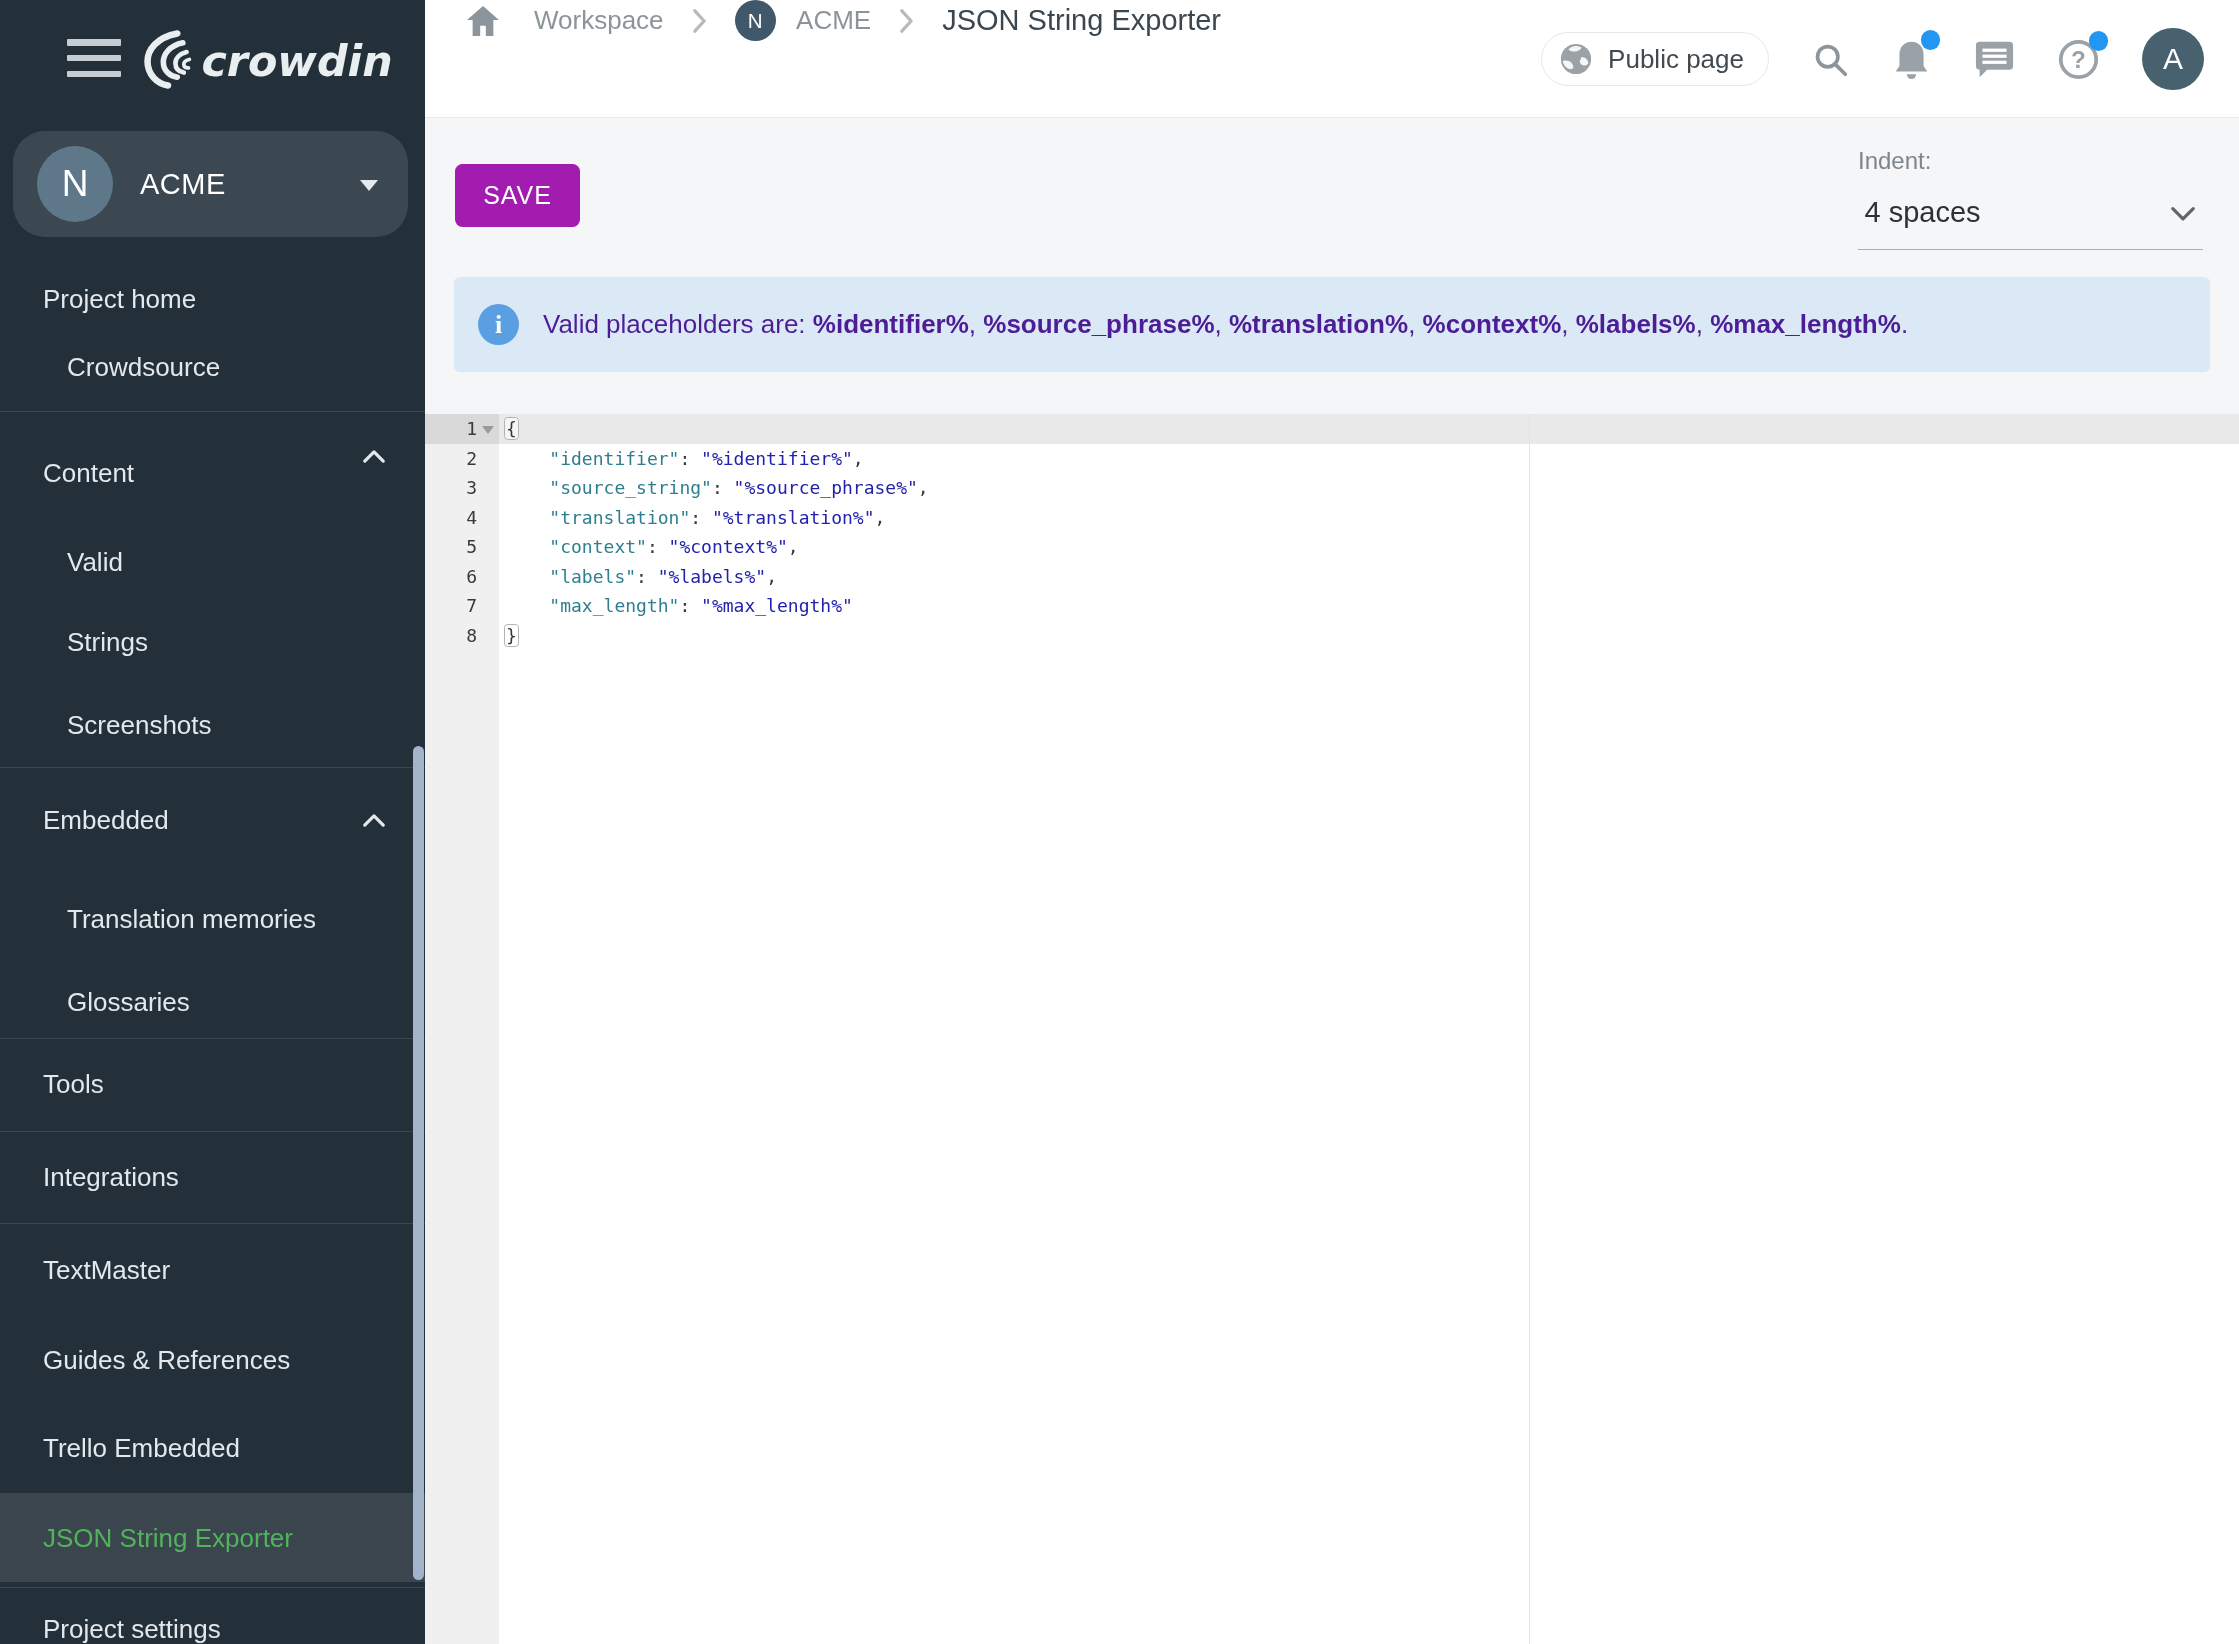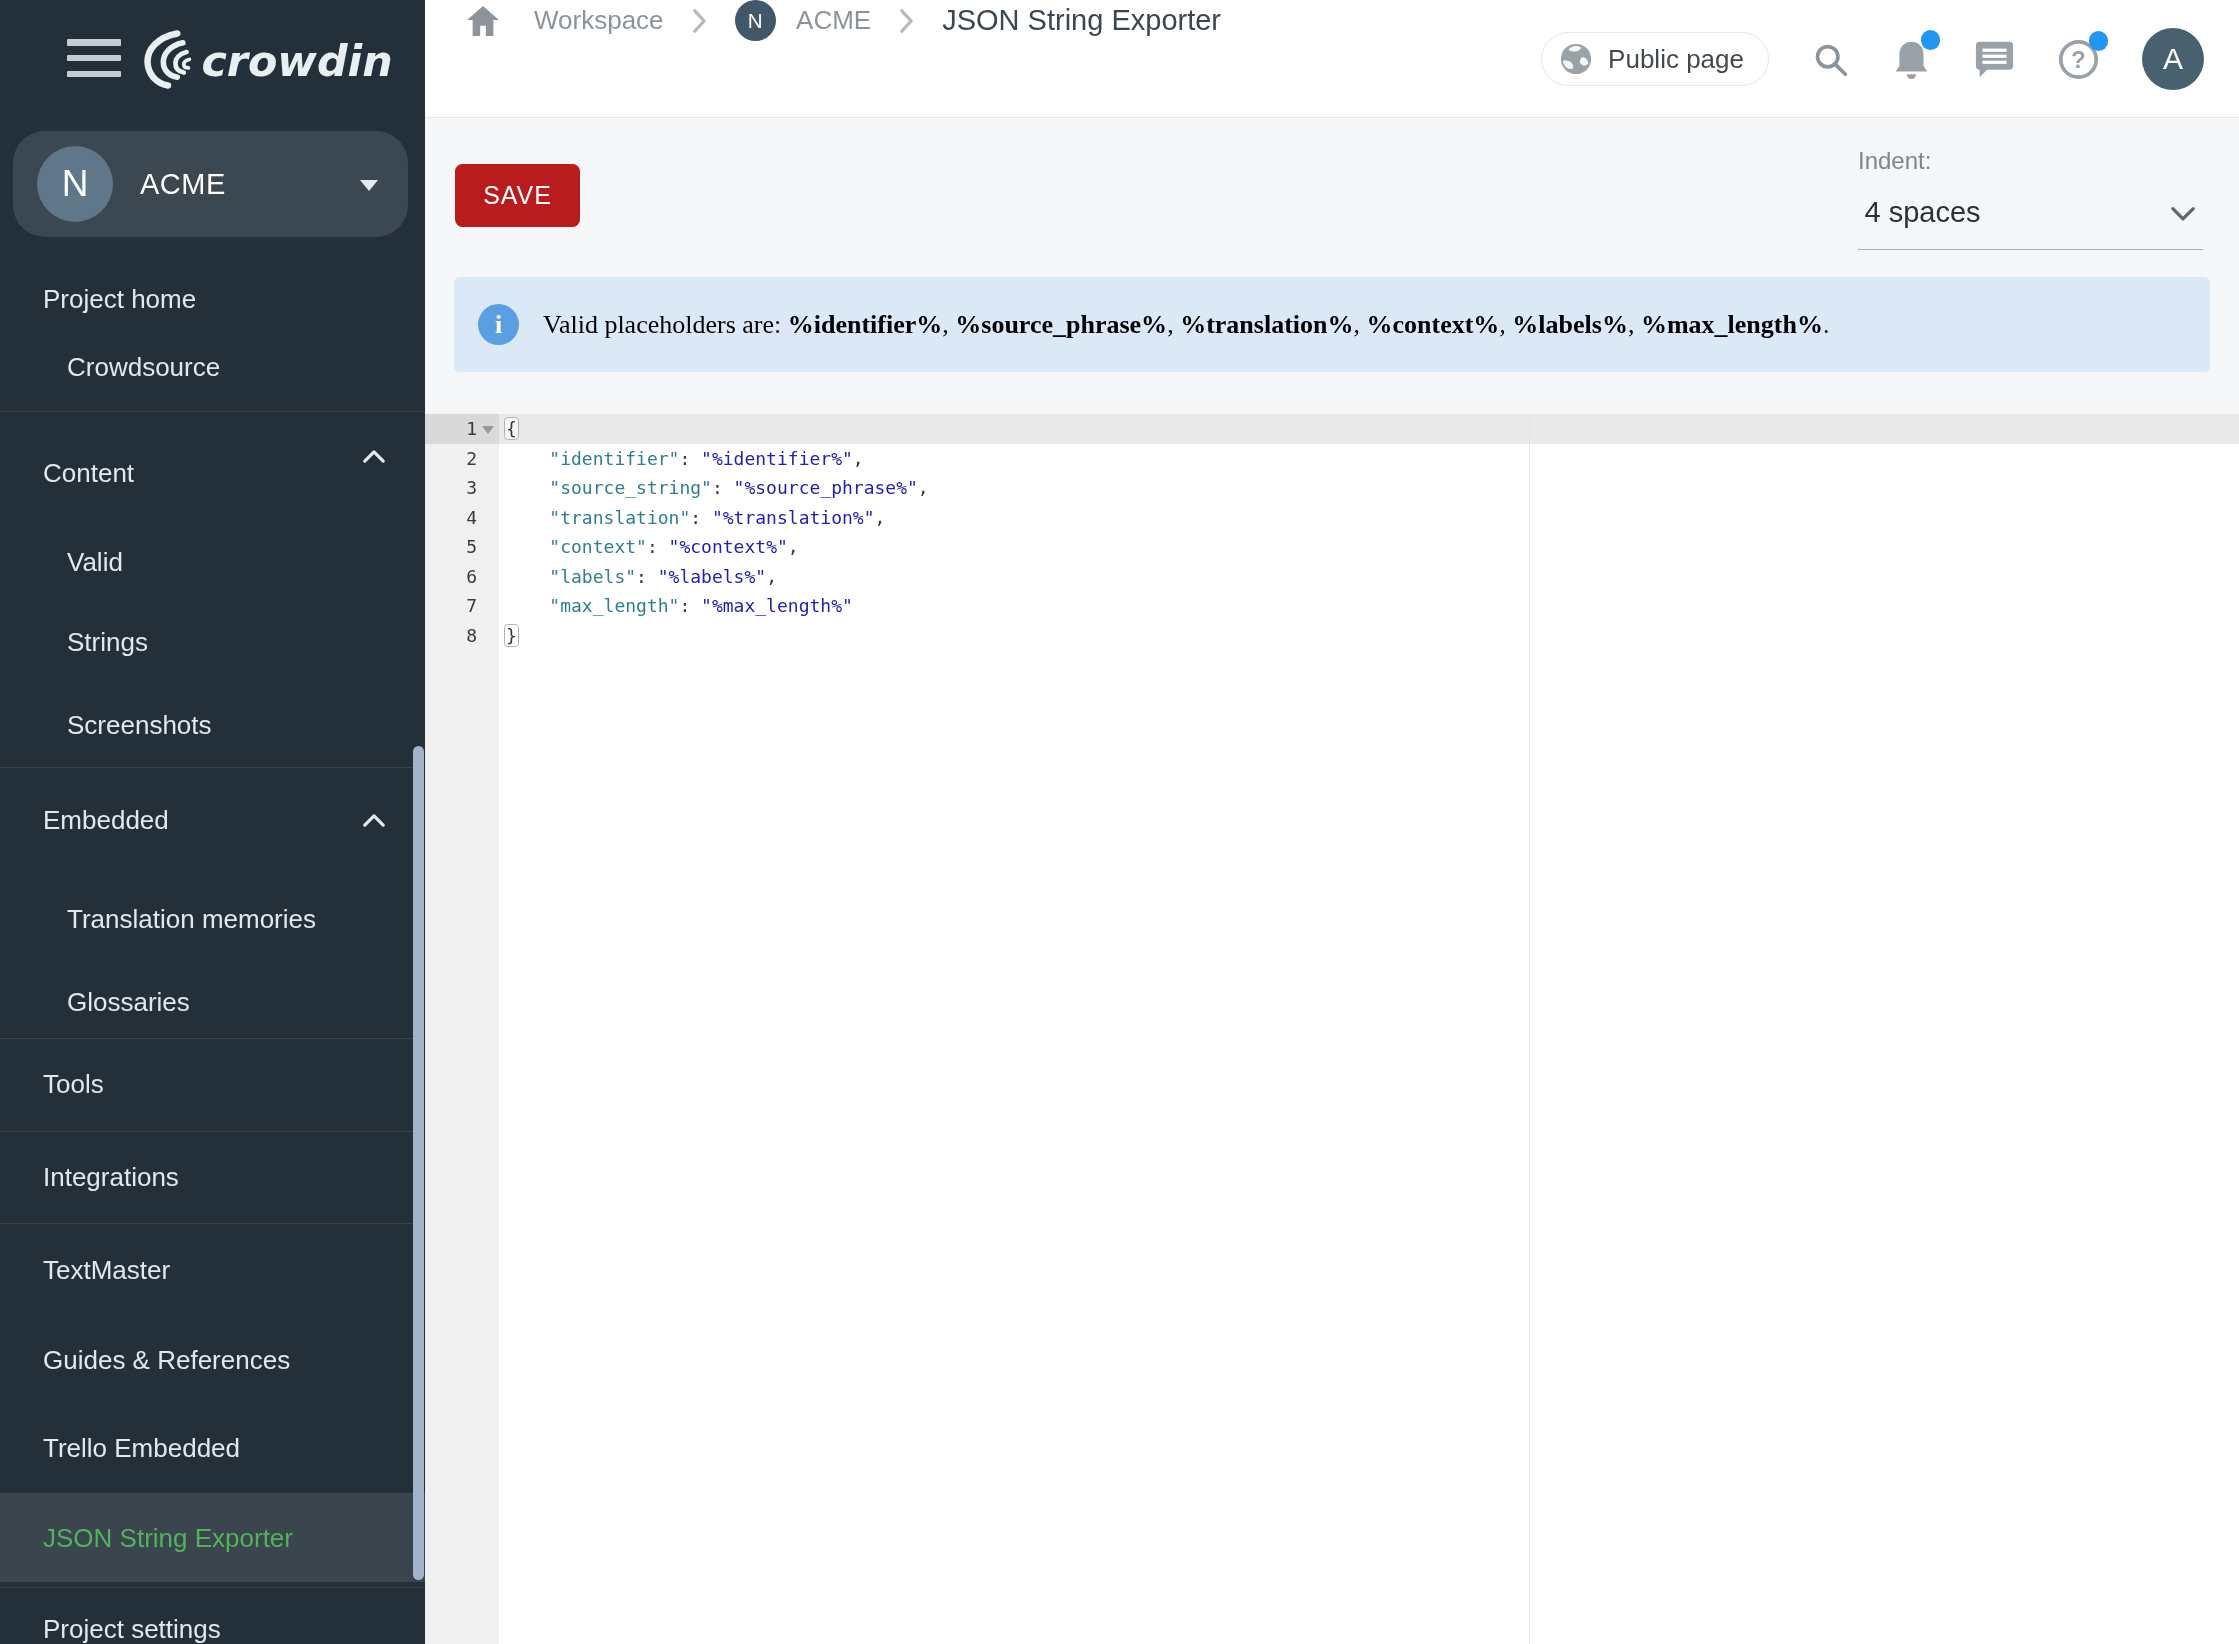--- a/index.html
+++ b/index.html
@@ -33,30 +33,30 @@
   .crumb-org-avatar { width:41px; height:41px; border-radius:50%; background:#41586a; color:#fff; font-size:20.5px; display:flex; align-items:center; justify-content:center; margin-right:20.5px; cursor:pointer; }
   .crumb-title { font-size:29px; color:#3b4750; font-weight:500; }
   .top-actions { position:absolute; right:35px; top:0; height:118px; display:flex; align-items:center; gap:43px; }
   .public-pill { display:flex; align-items:center; gap:15px; height:54px; padding:0 24px 0 17px; border:1.9px solid #e7e8e9; border-radius:28px; cursor:pointer; background:#fff; }
   .public-pill span { font-size:26px; font-weight:500; color:#434a4f; }
   .icon-btn { position:relative; cursor:pointer; display:flex; align-items:center; justify-content:center; }
   .blue-dot { position:absolute; top:-7.5px; right:-9.3px; width:19.6px; height:19.6px; border-radius:50%; background:#2196f3; }
   .avatar-a { width:62px; height:62px; border-radius:50%; background:#47616f; color:#fff; font-size:30px; display:flex; align-items:center; justify-content:center; cursor:pointer; }
 
   
-  .save-btn { position:absolute; left:455px; top:164px; width:125px; height:63px; background:#b91c1c; color:#fff; border:none; border-radius:7.5px; font-size:25px; font-weight:500; letter-spacing:0.9px; font-family:"Liberation Sans",sans-serif; cursor:pointer; }
+  .save-btn { position:absolute; left:455px; top:164px; width:125px; height:63px; background:#a21caf; color:#fff; border:none; border-radius:7.5px; font-size:25px; font-weight:500; letter-spacing:0.9px; font-family:"Liberation Sans",sans-serif; cursor:pointer; }
   .indent-label { position:absolute; left:1858px; top:147px; font-size:24px; color:#7d868c; }
   .indent-select { position:absolute; left:1858px; top:183px; width:345px; height:67px; border-bottom:0.9px solid #a9afb4; cursor:pointer; }
   .indent-value { position:absolute; left:6.5px; top:13px; font-size:29px; color:#2b3137; }
   .indent-chevron { position:absolute; right:5.6px; top:22.4px; }
 
   
   .banner { position:absolute; left:454px; top:277px; width:1756px; height:95px; background:#dbe9f7; border-radius:5.6px; display:flex; align-items:center; }
   .info-icon { width:41px; height:41px; border-radius:50%; background:#5b9fe3; color:#fff; font-size:26px; font-weight:700; font-family:"Liberation Serif",serif; display:flex; align-items:center; justify-content:center; margin:0 24px 0 24px; flex:none; }
-  .banner p { font-size:26px; color:#000000; white-space:nowrap;font-family:Liberation Serif, serif; }
+  .banner p { font-size:26px; color:#4c1d95; white-space:nowrap; }
   .banner b { font-weight:700; }
 
   
   .editor { position:absolute; left:425px; top:414px; width:1814px; height:1231px; background:#ffffff; font-family:"DejaVu Sans Mono",monospace; }
   .gutter { position:absolute; left:0; top:0; width:74px; height:1231px; background:#f0f0f0; }
   .active-line { position:absolute; left:0; top:0; width:1814px; height:30px; background:#e9e9e9; }
   .gutter-active { position:absolute; left:0; top:0; width:74px; height:30px; background:#d9d9d9; }
   .print-margin { position:absolute; left:1104px; top:0; width:0.9px; height:1231px; background:#e2e2e2; }
   .gutter-num { position:absolute; left:0; width:52px; text-align:right; font-size:18px; color:#3a3a3a; line-height:29.6px; height:29.6px; }
   .fold-caret { position:absolute; left:57px; top:12px; width:0; height:0; border-left:6.5px solid transparent; border-right:6.5px solid transparent; border-top:8.4px solid #9a9a9a; cursor:pointer; }

